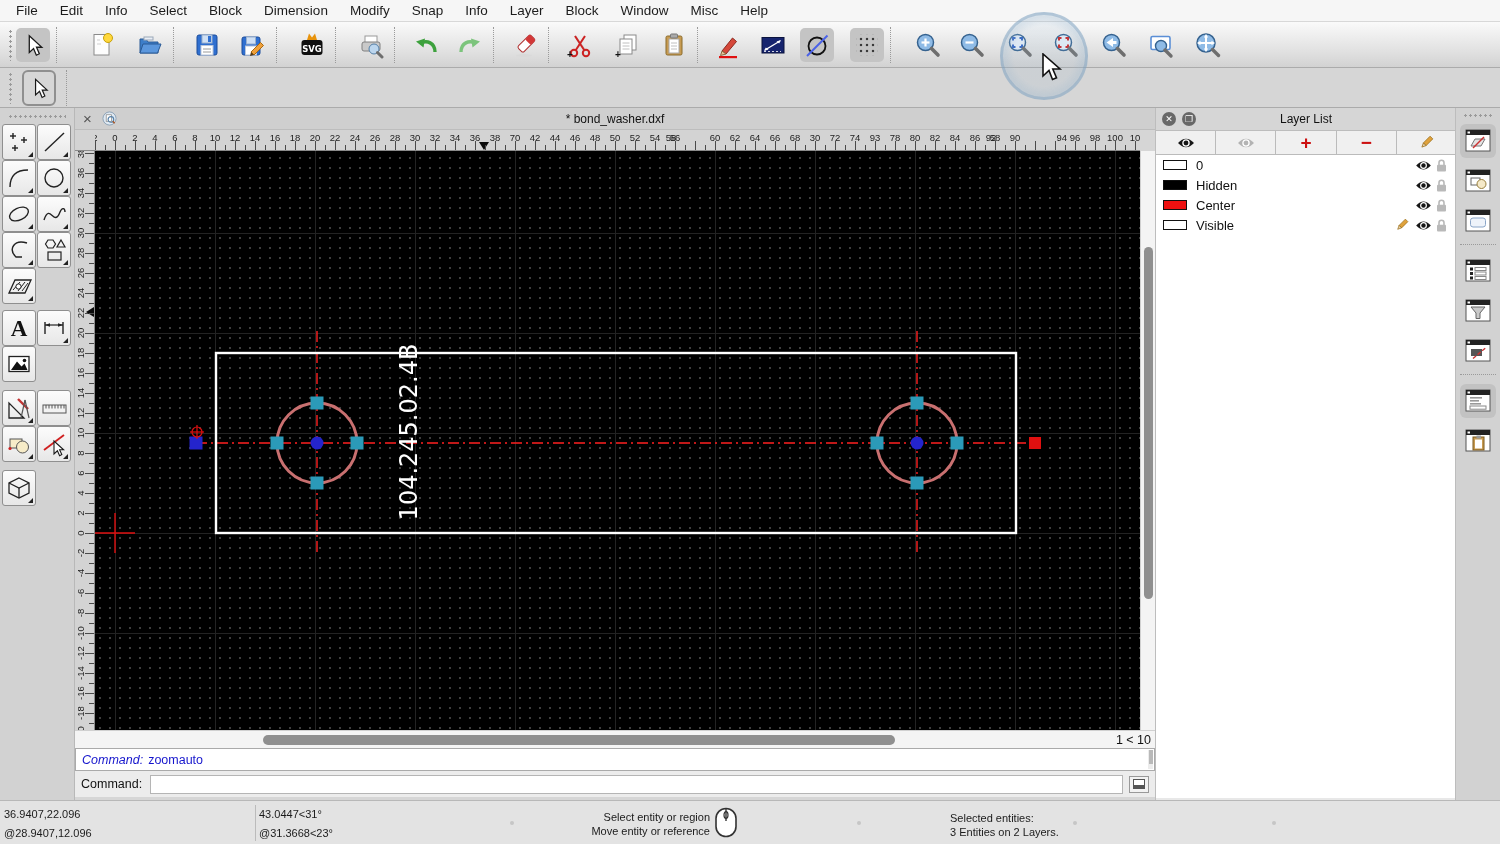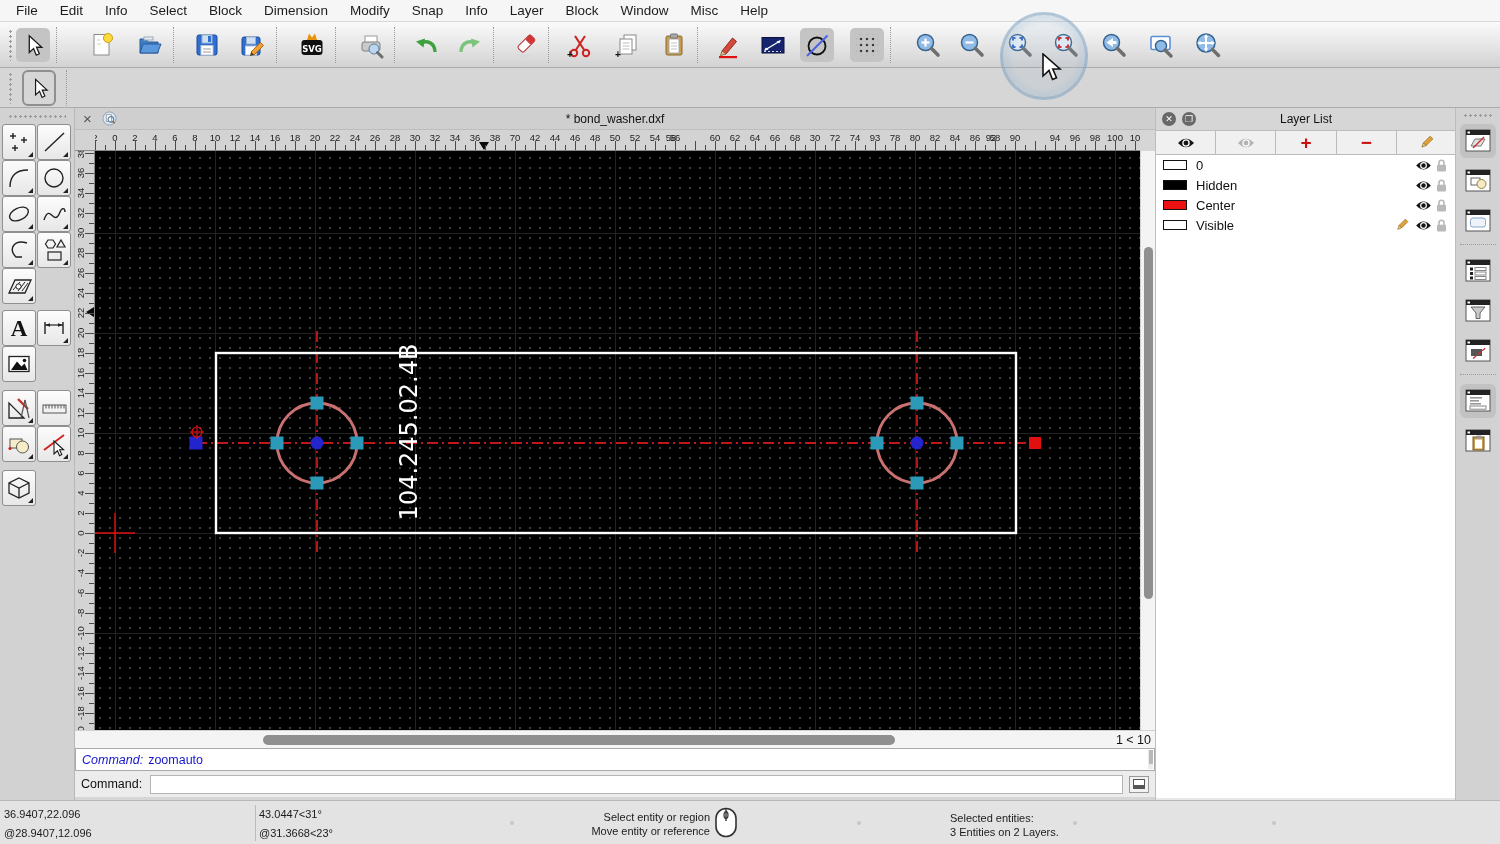--- a/index.html
+++ b/index.html
@@ -560,21 +560,21 @@
         <span class="hlab" style="left: 748px;">74</span>
         <span class="hlab" style="left: 768px;">93</span>
         <span class="hlab" style="left: 788px;">78</span>
         <span class="hlab" style="left: 808px;">80</span>
         <span class="hlab" style="left: 828px;">82</span>
         <span class="hlab" style="left: 848px;">84</span>
         <span class="hlab" style="left: 868px;">86</span>
         <span class="hlab" style="left: 888px;">58</span>
         <span class="hlab" style="left: 908px;">90</span>
         <span class="hlab" style="left: 884px;">92</span>
-        <span class="hlab" style="left: 948px;">94</span>
+        <span class="hlab" style="left: 948px; text-align: right;">94</span>
         <span class="hlab" style="left: 968px;">96</span>
         <span class="hlab" style="left: 988px;">98</span>
         <span class="hlab" style="left: 1008px;">100</span>
         <span class="hlab" style="left: 1028px;">10</span>
       </div>
     <div class="vruler">
       <div class="vmarker" style="top:156px;"></div>
     <span class="vlab" style="top: -4px;">38</span>
         <span class="vlab" style="top: 16px;">36</span>
         <span class="vlab" style="top: 36px;">34</span>

